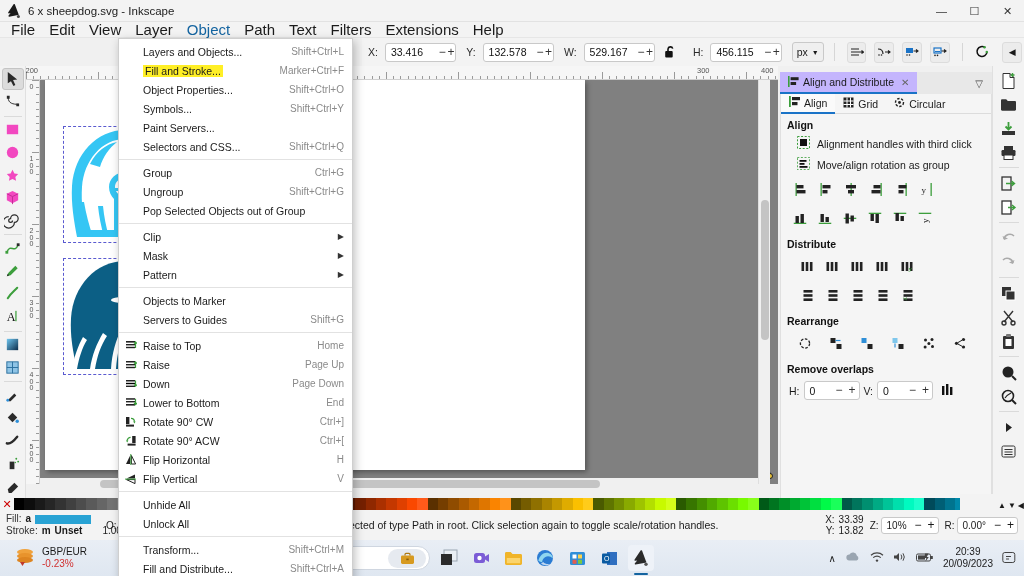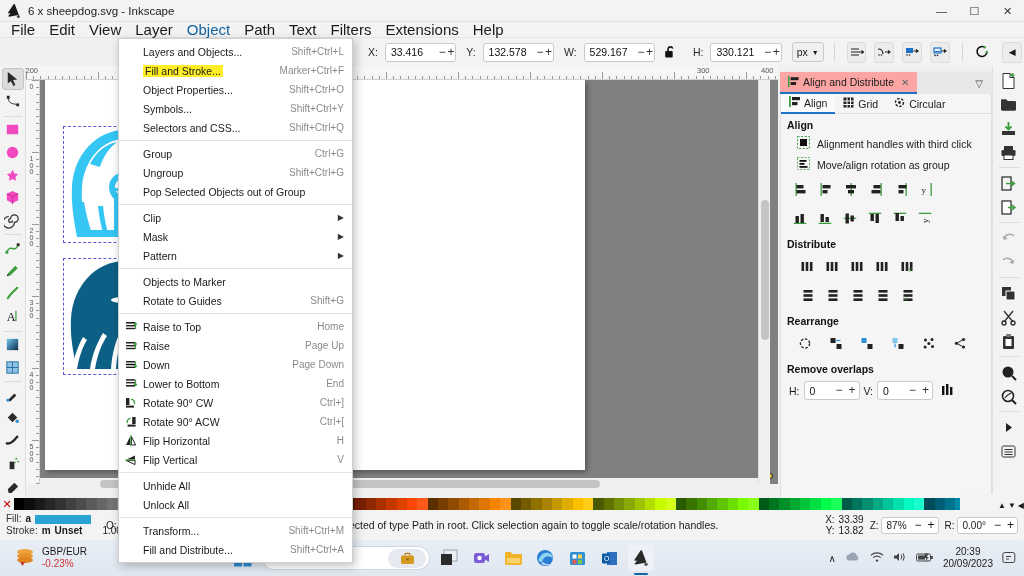--- a/index.html
+++ b/index.html
@@ -130,21 +130,21 @@
   
   .dock {
     position:absolute; top:72px; left:780px; width:212px; height:432px;
     background:#f3f3f3;
   }
   .dock-tabrow {
     display:flex; align-items:center; height:22px; background:#e8e8e8;
   }
   .dock-tab {
     display:flex; align-items:center; gap:4px; height:22px; padding:0 8px;
-    background:#fca5a5; font-size:10.5px; border-bottom:2px solid #1a73c7;
+    background:#c4b5fd; font-size:10.5px; border-bottom:2px solid #1a73c7;
   }
   .dock-tab .x { font-size:10px; color:#666; margin-left:3px; }
   .dock-chev { margin-left:auto; width:26px; text-align:center; font-size:10px; color:#444; }
   .dock-body { background:#f5f5f5; height:410px; border:1px solid #e0e0e0; border-top:none; }
   .subtabs { display:flex; align-items:center; height:20px; border-bottom:1px solid #dcdcdc; }
   .subtab { display:flex; align-items:center; gap:4px; font-size:10.5px; padding:0 8px; height:20px; }
   .subtab.sel { border-bottom:2px solid #1a73c7; background:#fafafa; }
   .sect-title { font-size:10.5px; font-weight:bold; padding:5px 6px 2px 6px; color:#111; }
   .chk-row { display:flex; align-items:center; gap:7px; padding:3px 6px 3px 16px; font-size:10.5px; }
   .rel-row { display:flex; align-items:center; gap:6px; padding:4px 6px 4px 6px; font-size:10.5px; }
@@ -288,21 +288,21 @@
       <span class="plus">+</span>
     </div>
     <span class="lock-btn">
       <svg width="13" height="14" viewBox="0 0 13 14">
         <path d="M4 6V4a2.4 2.4 0 0 1 4.7-.4" stroke="#111" stroke-width="1.6" fill="none"></path>
         <rect x="1.2" y="6" width="7.5" height="6.4" rx="1" fill="#111"></rect>
       </svg>
     </span>
     <span class="fld-label">H:</span>
     <div class="spin">
-      <span class="val">330.121</span>
+      <span class="val">456.115</span>
       <span class="minus">−</span>
       <span class="plus">+</span>
     </div>
     <div class="unit-sel">
       <span class="u">px</span>
       <span style="font-size:7px">▼</span>
     </div>
     <div class="tb-sep"></div>
     <div class="tool-ico-btn">
       <svg width="14" height="12" viewBox="0 0 14 12">
@@ -1284,21 +1284,21 @@
         <div><span>Y:</span></div>
       </div>
       <div>
         <div><span>33.39</span></div>
         <div><span>13.82</span></div>
       </div>
     </div>
     <div class="zoom-box" style="margin-left:6px">
       <span>Z:</span>
       <div class="mini-spin">
-        <span class="v">87%</span>
+        <span class="v">10%</span>
         <span class="m">−</span>
         <span class="p">+</span>
       </div>
     </div>
     <div class="zoom-box" style="margin-left:6px;margin-right:6px">
       <span>R:</span>
       <div class="mini-spin">
         <span class="v">0.00°</span>
         <span class="m">−</span>
         <span class="p">+</span>
@@ -1322,20 +1322,24 @@
         <span class="mlabel">Object Properties...</span>
         <span class="maccel">Shift+Ctrl+O</span>
       </div>
       <div class="mrow">
         <span class="micon"></span>
         <span class="mlabel">Symbols...</span>
         <span class="maccel">Shift+Ctrl+Y</span>
       </div>
       <div class="mrow">
         <span class="micon"></span>
+        <span class="mlabel">Paint Servers...</span>
+      </div>
+      <div class="mrow">
+        <span class="micon"></span>
         <span class="mlabel">Selectors and CSS...</span>
         <span class="maccel">Shift+Ctrl+Q</span>
       </div>
       <div class="msep"></div>
       <div class="mrow">
         <span class="micon"></span>
         <span class="mlabel">Group</span>
         <span class="maccel">Ctrl+G</span>
       </div>
       <div class="mrow">
@@ -1363,21 +1367,21 @@
         <span class="mlabel">Pattern</span>
         <span class="marrow">▶</span>
       </div>
       <div class="msep"></div>
       <div class="mrow">
         <span class="micon"></span>
         <span class="mlabel">Objects to Marker</span>
       </div>
       <div class="mrow">
         <span class="micon"></span>
-        <span class="mlabel">Rotate to Guides</span>
+        <span class="mlabel">Servers to Guides</span>
         <span class="maccel">Shift+G</span>
       </div>
       <div class="msep"></div>
       <div class="mrow">
         <span class="micon">
           <svg width="12" height="12" viewBox="0 0 12 12">
             <rect x="1" y="1" width="9" height="1.6" fill="#222"></rect>
             <rect x="1" y="4" width="9" height="1.4" fill="#222"></rect>
             <rect x="1" y="6.8" width="9" height="1.4" fill="#222"></rect>
             <path d="M10.5 8V2.4M9 3.6l1.5-1.6L12 3.6" stroke="#3c9e3c" stroke-width="1.2" fill="none"></path>

